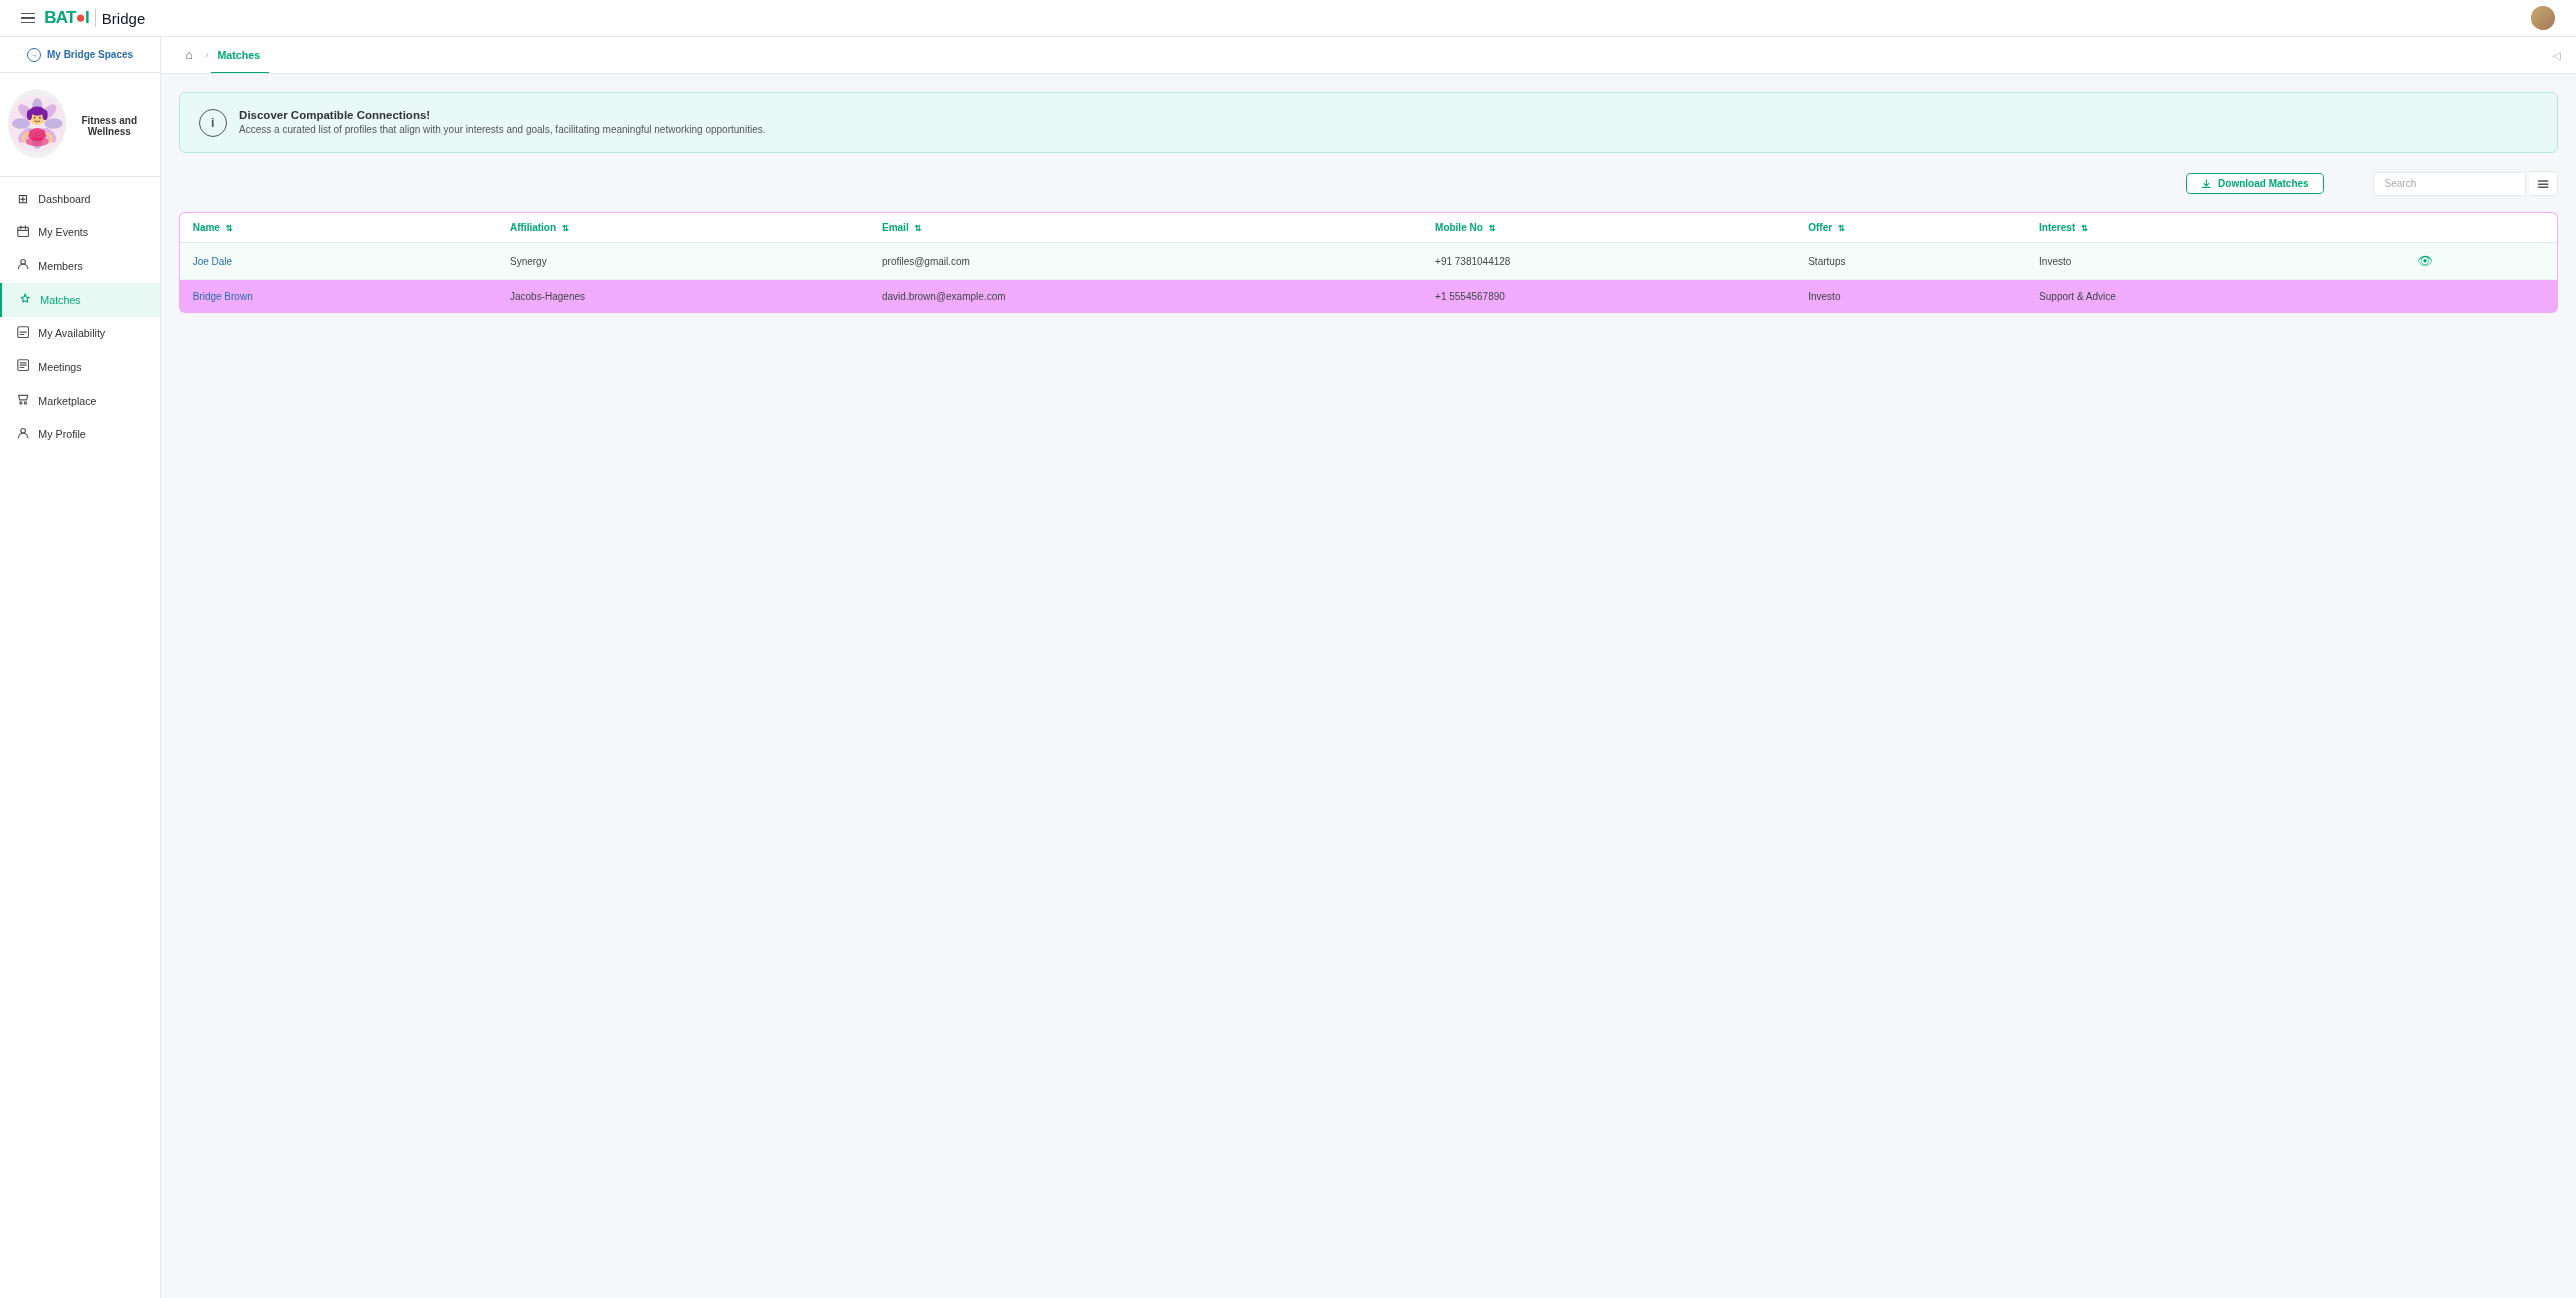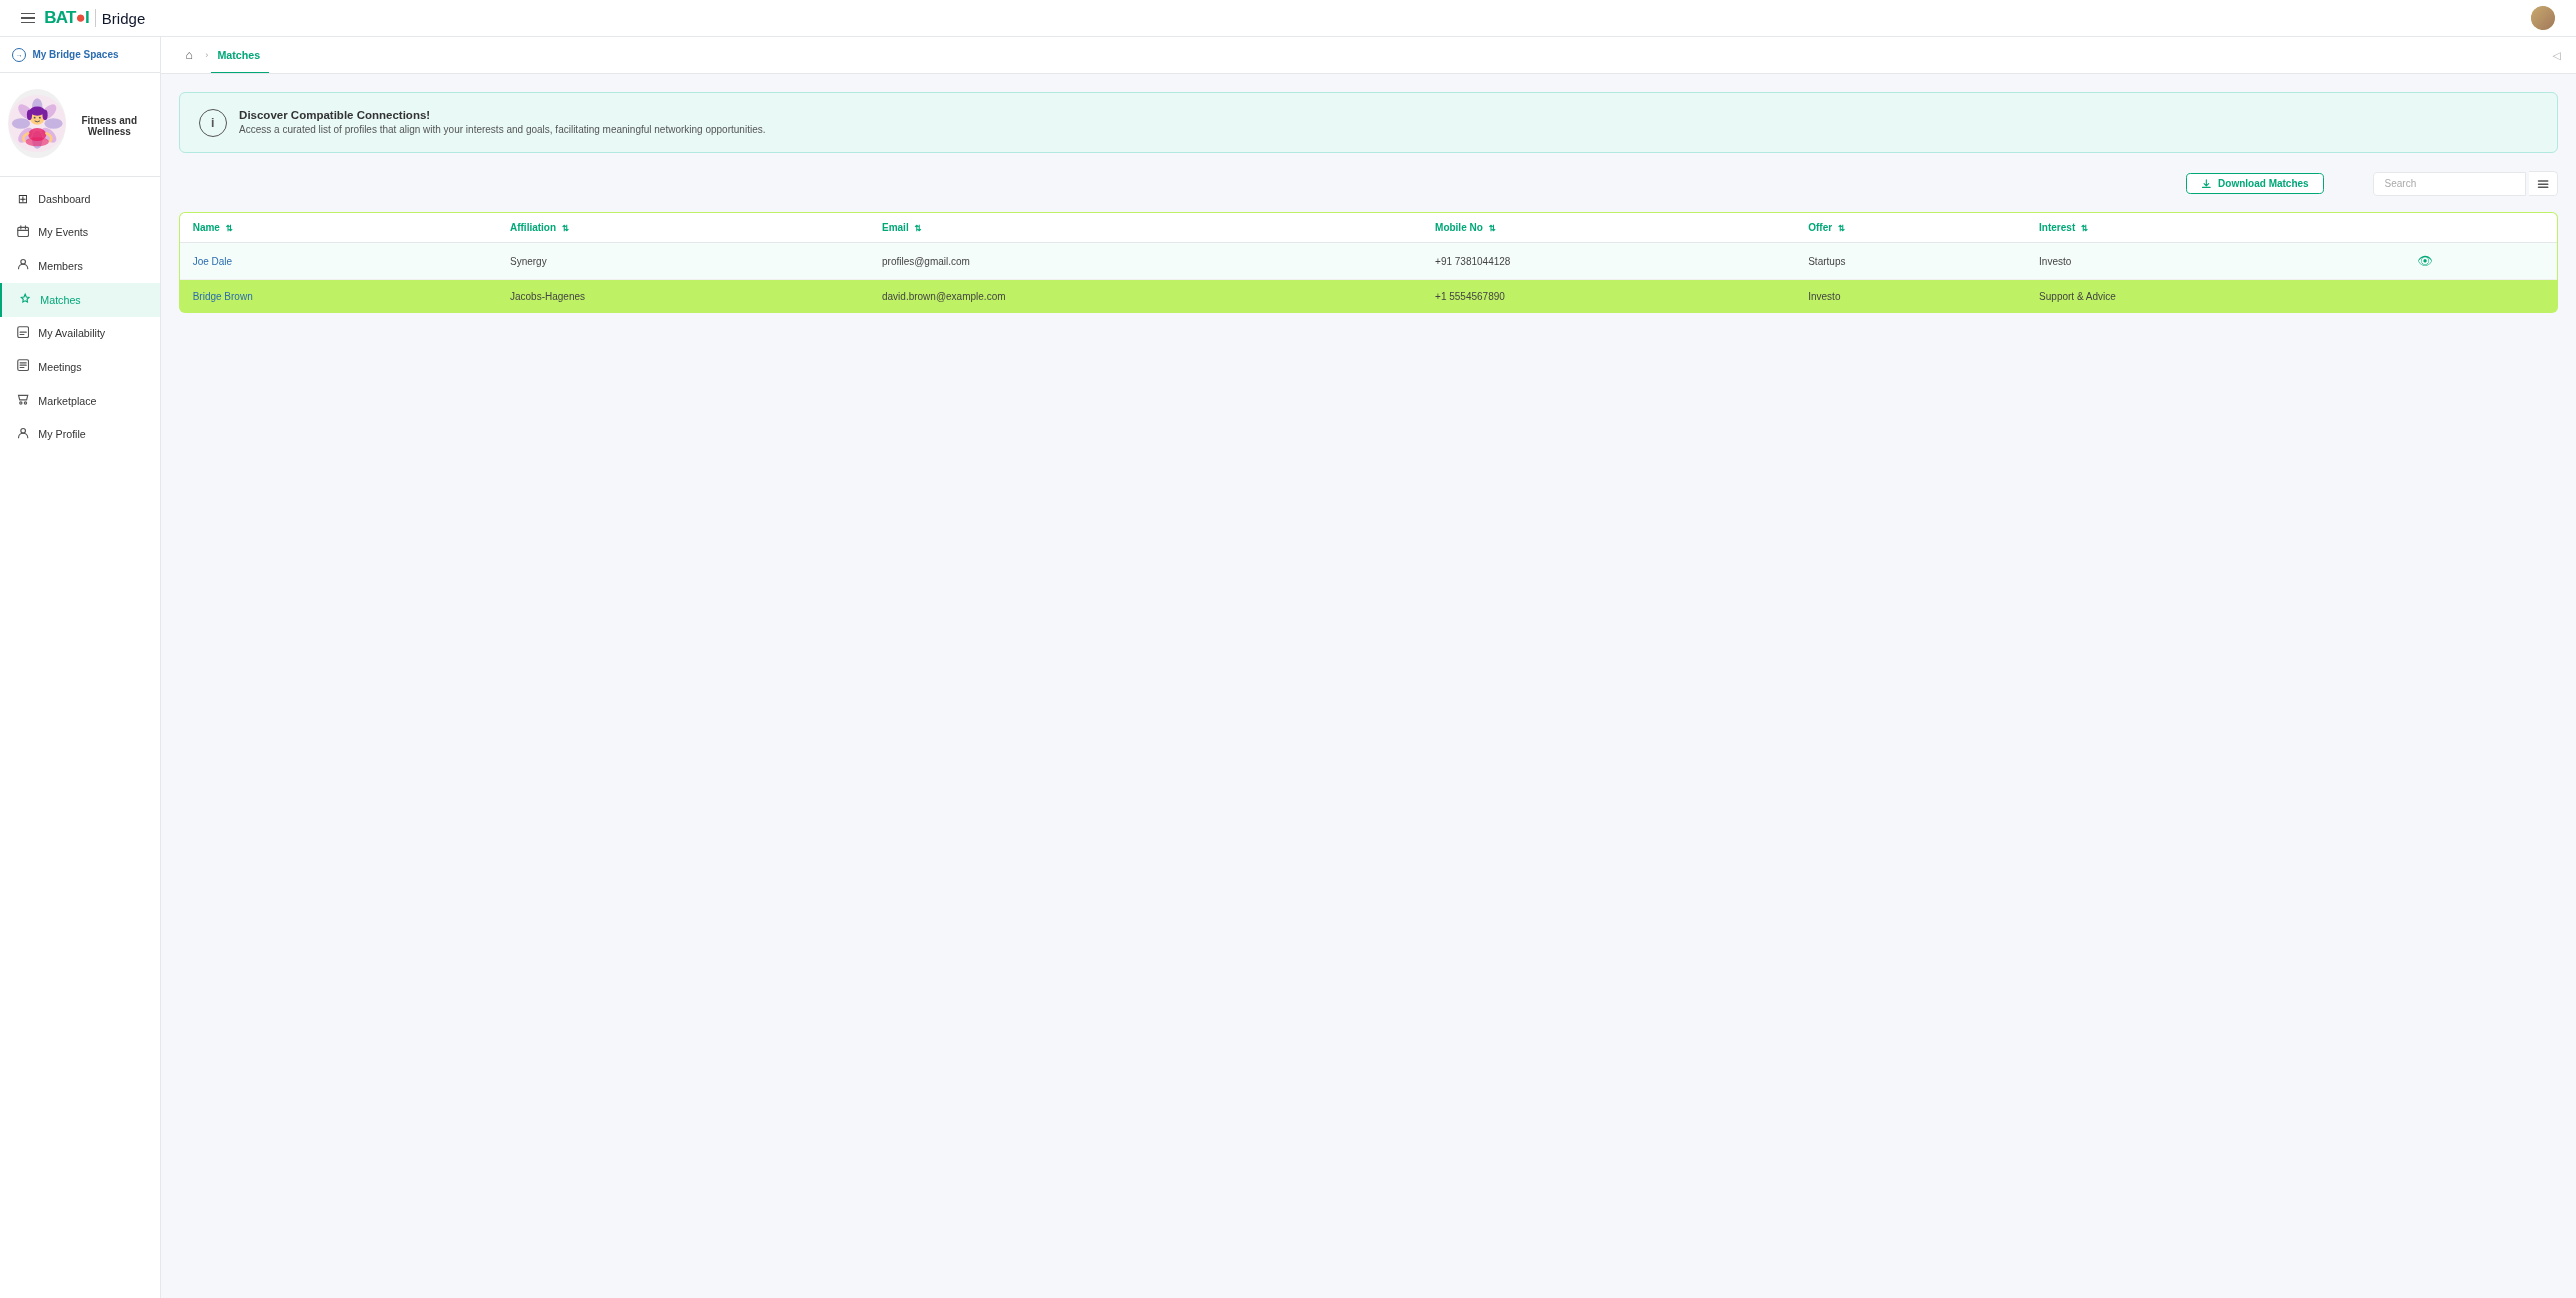--- a/index.html
+++ b/index.html
@@ -27,20 +27,21 @@
 
     
     .sidebar {
       width: 161px; background: #fff; border-right: 0.8px solid #e5e7eb;
       display: flex; flex-direction: column; flex-shrink: 0; overflow-y: auto;
     }
     .sidebar-bridge-spaces {
       display: flex; align-items: center; gap: 6.1px;
       padding: 10.7px 12.3px; border-bottom: 0.8px solid #e5e7eb;
       cursor: pointer;
+      justify-content: center;
     }
     .sidebar-bridge-spaces-icon { width: 14px; height: 14px; border: 1.5px solid #2b6cb0; border-radius: 50%; display: flex; align-items: center; justify-content: center; flex-shrink: 0; }
     .sidebar-bridge-spaces-icon::after { content: '→'; font-size: 7px; color: #2b6cb0; }
     .sidebar-bridge-label { font-size: 10px; font-weight: 600; color: #2b6cb0; }
 
     .sidebar-profile { display: flex; flex-direction: row; align-items: center; padding: 15.3px 7.7px 12.3px; border-bottom: 0.8px solid #e5e7eb; }
     .profile-avatar { width: 69px; height: 69px; border-radius: 50%; background: #f0f0f0; overflow: hidden; display: flex; align-items: center; justify-content: center; margin-bottom: 6.1px; }
     .profile-avatar-svg { width: 69px; height: 69px; }
     .profile-name { font-size: 10px; font-weight: 600; color: #333; text-align: center; }
 
@@ -96,21 +97,21 @@
       border: 0.8px solid #e5e7eb; border-radius: 4.6px 0 0 4.6px;
       padding: 5.4px 10.7px; font-size: 10px; color: #333; outline: none; width: 153px;
     }
     .search-input::placeholder { color: #aaa; }
     .search-list-btn {
       border: 0.8px solid #e5e7eb; border-left: none; border-radius: 0 4.6px 4.6px 0;
       background: #fff; padding: 5.4px 7.7px; cursor: pointer; color: #555; display: flex; align-items: center;
     }
 
     
-    .matches-table { width: 100%; border-collapse: collapse; background: #bef264; border-radius: 6.1px; overflow: hidden; border: 0.8px solid #e5e7eb; }
+    .matches-table { width: 100%; border-collapse: collapse; background: #f0abfc; border-radius: 6.1px; overflow: hidden; border: 0.8px solid #e5e7eb; }
     .matches-table th {
       padding: 9.2px 12.3px; text-align: left; font-size: 10px; font-weight: 700; color: #00a878;
       background: #fff; border-bottom: 0.8px solid #e5e7eb; white-space: nowrap;
     }
     .matches-table th .sort-icon { display: inline-block; margin-left: 3.1px; color: #00a878; font-size: 8.4px; cursor: pointer; vertical-align: middle; }
     .matches-table td { padding: 10.7px 12.3px; font-size: 10px; color: #444; border-bottom: 0.8px solid #f0f0f0; }
     .matches-table tr:last-child td { border-bottom: none; }
     .matches-table tr.row-highlighted td { background: #f5fdfa; }
     .name-link { color: #2b6cb0; text-decoration: none; font-weight: 500; cursor: pointer; }
     .row-action { color: #00a878; font-size: 12.3px; cursor: pointer; }

